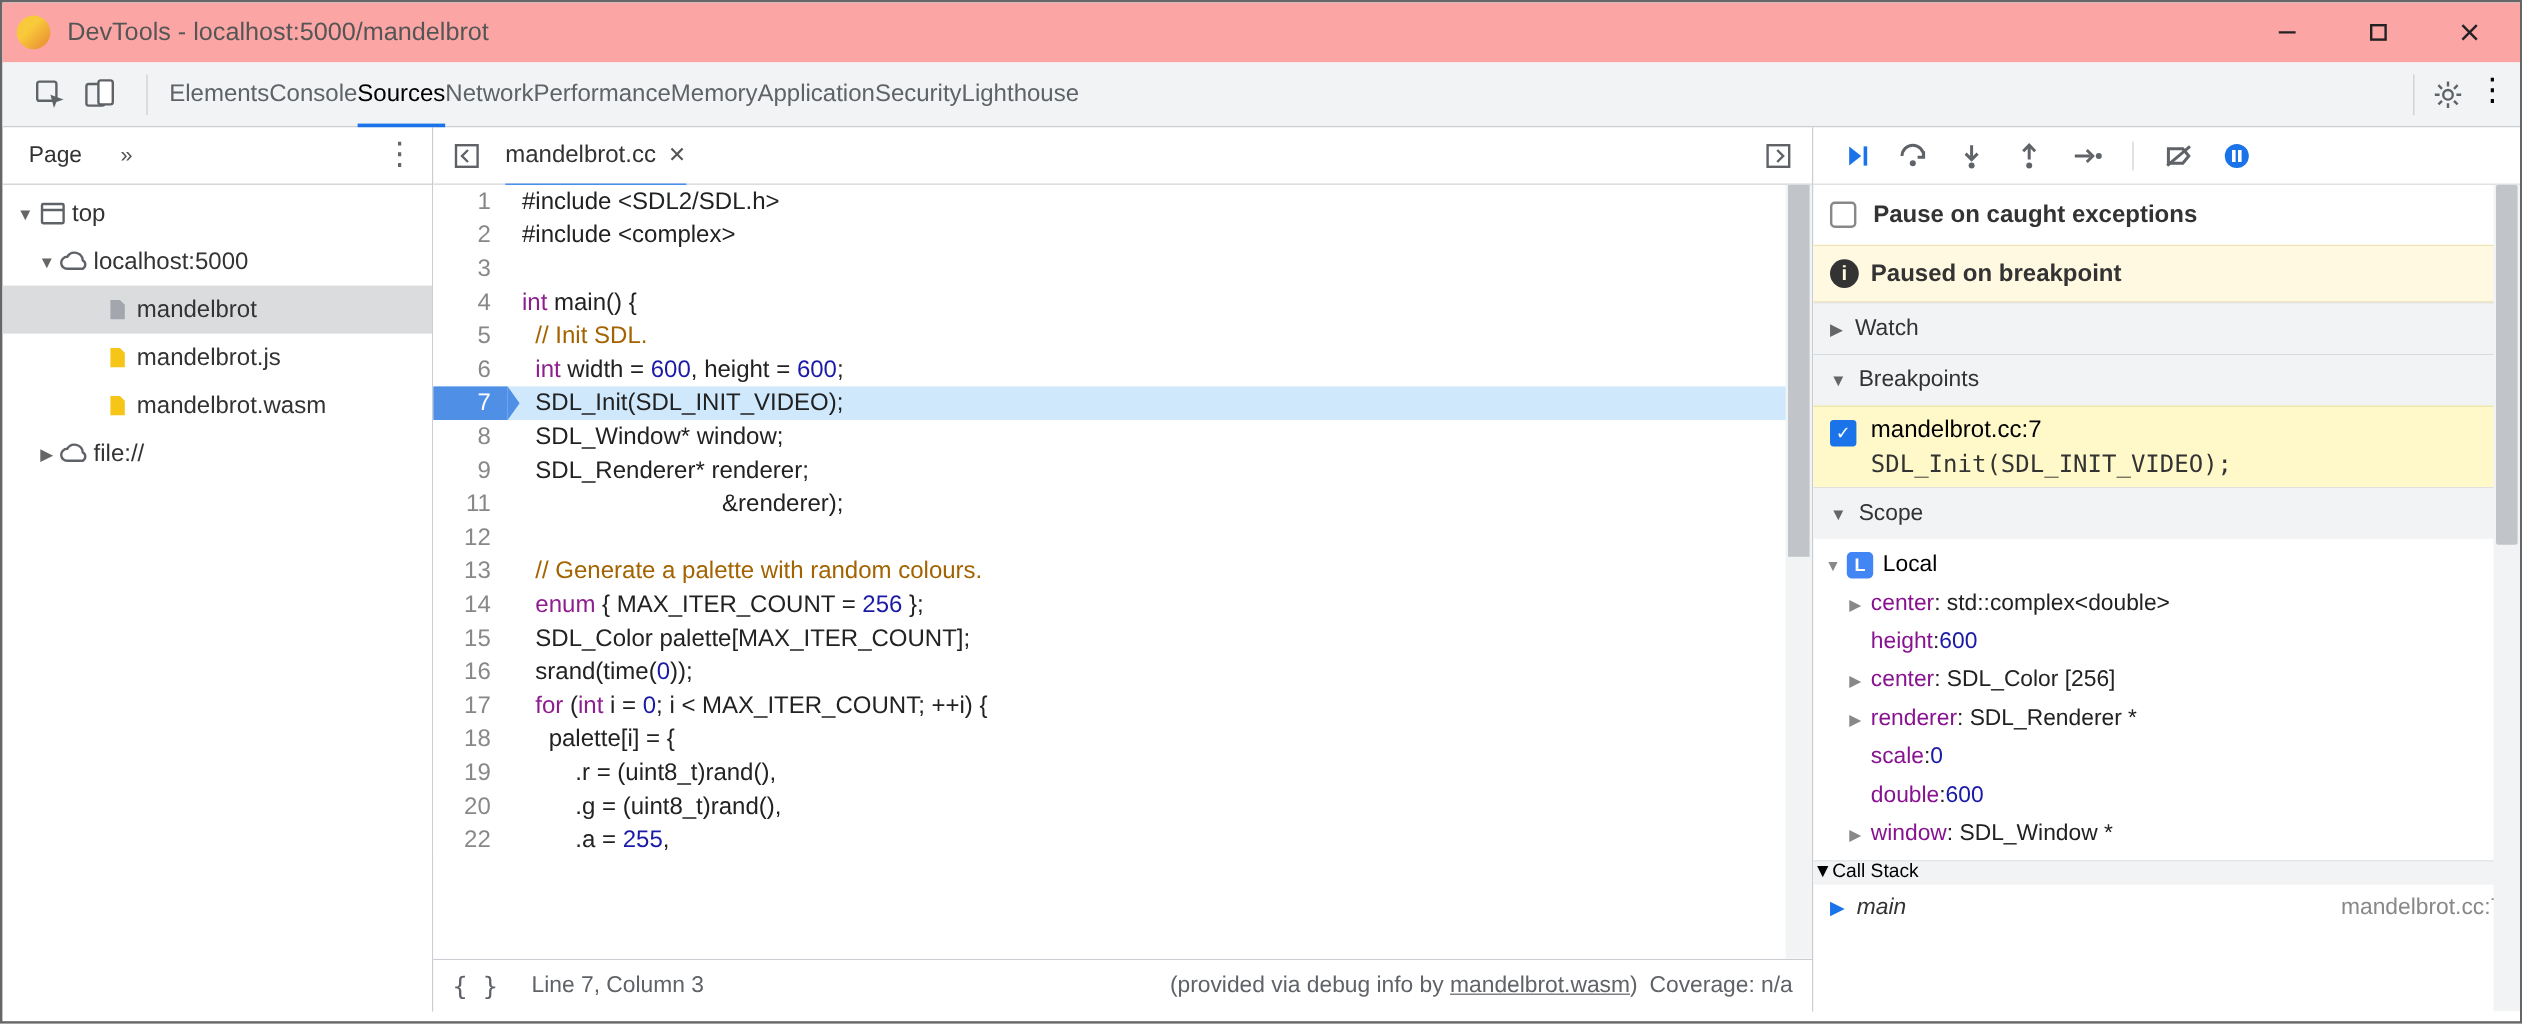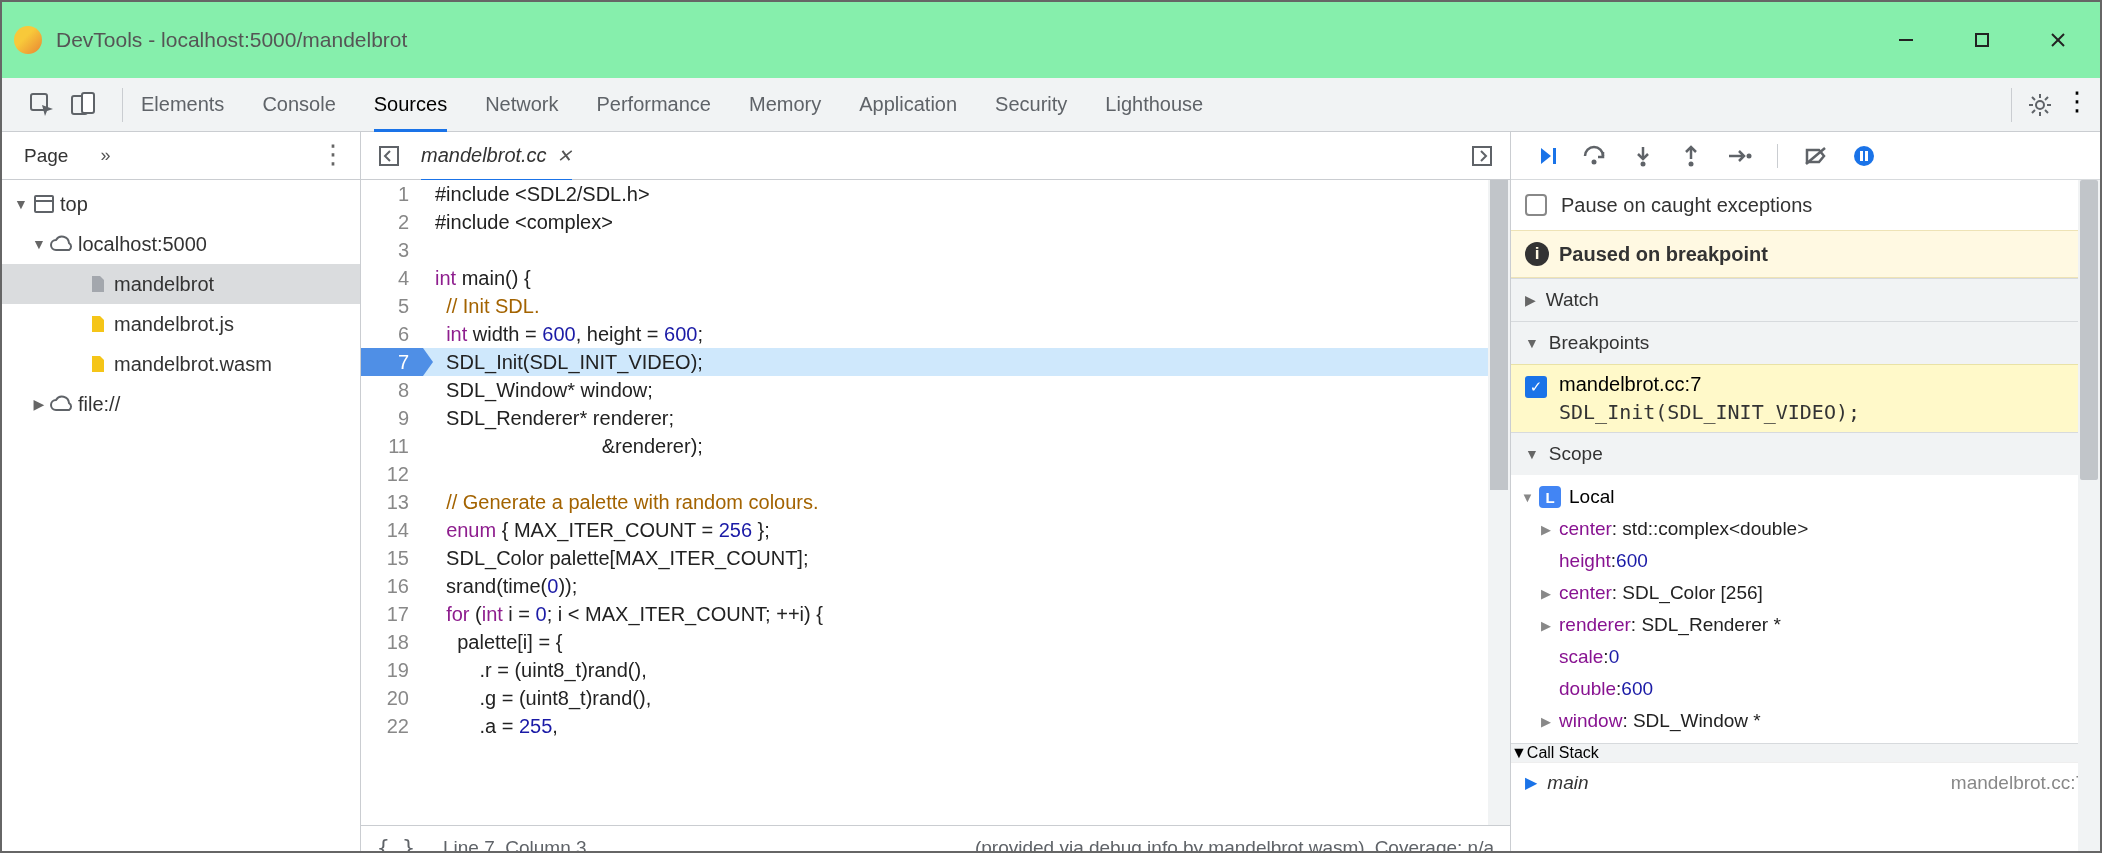--- a/index.html
+++ b/index.html
@@ -1,25 +1,25 @@
 <!DOCTYPE html>
 <html><head>
 <meta charset="utf-8">
 <style>
 * { margin:0; padding:0; box-sizing:border-box; font-family:"Segoe UI",-apple-system,BlinkMacSystemFont,sans-serif; }
 body { width:2102px; height:853px; overflow:hidden; background:#fff; border:2px solid #666; }
-.titlebar { height:76px; display:flex; align-items:center; background:#86efac; padding:0 4px; }
+.titlebar { height:50px; display:flex; align-items:center; background:#fca5a5; padding:0 4px; }
 .titlebar .logo { width:28px; height:28px; background:linear-gradient(135deg,#f8c93a 40%,#e88432 100%); border-radius:50%; margin:0 14px 0 8px; }
 .titlebar .title { font-size:21px; color:#555; flex:1; }
 .titlebar .winctl { display:flex; gap:0; }
 .titlebar .winbtn { width:76px; height:58px; display:flex; align-items:center; justify-content:center; font-size:20px; color:#222; }
 .toolbar { height:54px; background:#f1f3f4; display:flex; align-items:center; border-bottom:1px solid #cacdd1; padding:0 10px 0 22px; }
 .toolbar .tb-icon { display:flex; align-items:center; justify-content:center; width:36px; height:36px; margin-right:6px; }
 .toolbar .divider { width:1px; height:34px; background:#cacdd1; margin:0 14px; }
-.toolbar .tabs { display:flex; gap:38px; flex:1; padding-left:4px; }
+.toolbar .tabs { display:flex; flex:1; padding-left:4px; }
 .toolbar .tab { font-size:20px; color:#5f6368; padding:14px 0; position:relative; }
 .toolbar .tab.active { color:#000000; }
 .toolbar .tab.active::after { content:''; position:absolute; left:0; right:0; bottom:-2px; height:3px; background:#1a73e8; }
 .toolbar .right { display:flex; align-items:center; gap:10px; }
 .toolbar .right svg { display:block; }
 .main { display:flex; height:calc(100% - 112px); }
 .sidebar { width:359px; border-right:1px solid #cacdd1; display:flex; flex-direction:column; }
 .sidebar-hdr { height:48px; display:flex; align-items:center; border-bottom:1px solid #cacdd1; padding:0 14px 0 22px; }
 .sidebar-hdr .page { font-size:19px; color:#333; }
 .sidebar-hdr .chev { font-size:18px; color:#555; margin-left:32px; }
@@ -35,21 +35,21 @@
 .tree .ind2 { padding-left:82px; }
 svg.fi { width:20px; height:20px; }
 svg.fi-js { fill:#f5c518; }
 svg.fi-doc { fill:#a3a7ad; }
 svg.cloud { width:26px; height:20px; stroke:#5f6368; fill:none; stroke-width:2; }
 svg.frame { width:22px; height:20px; stroke:#5f6368; fill:none; stroke-width:2; }
 
 .editor-col { flex:1; display:flex; flex-direction:column; border-right:1px solid #cacdd1; min-width:0; }
 .editor-hdr { height:48px; display:flex; align-items:center; border-bottom:1px solid #cacdd1; padding:0 14px; }
 .editor-hdr .navbtn { width:28px; height:28px; display:flex; align-items:center; justify-content:center; }
-.editor-hdr .ftab { display:flex; align-items:flex-end; margin-left:18px; font-size:20px; color:#333; position:relative; padding:12px 0;font-style:italic; }
+.editor-hdr .ftab { display:flex; align-items:flex-start; margin-left:18px; font-size:20px; color:#333; position:relative; padding:12px 0; }
 .editor-hdr .ftab .close { margin-left:10px; font-size:18px; color:#555; }
 .editor-hdr .ftab::after { content:''; position:absolute; left:0; right:0; bottom:-3px; height:3px; background:#1a73e8; }
 .editor-hdr .spacer { flex:1; }
 
 .editor-scroll { flex:1; position:relative; overflow:hidden; background:#fff; }
 .editor-scroll .scrollbar-v { position:absolute; right:0; top:0; width:22px; height:100%; background:#f1f3f4; }
 .editor-scroll .scrollbar-v .thumb { position:absolute; left:2px; right:2px; top:0; height:310px; background:#c1c5c9; }
 
 .code { font-family:Consolas,"Courier New",monospace; font-size:20px; line-height:28px; }
 .code .line { display:flex; }
@@ -72,21 +72,21 @@
 .dbg-toolbar { height:48px; display:flex; align-items:center; gap:16px; padding:0 16px 0 20px; border-bottom:1px solid #d7dadd; }
 .dbg-toolbar .btn { display:flex; align-items:center; justify-content:center; width:32px; height:32px; }
 .dbg-toolbar .btn.blue { color:#1a73e8; }
 .dbg-toolbar .btn.grey { color:#5f6368; }
 .dbg-toolbar .sep { width:1px; height:24px; background:#cacdd1; margin:0 6px; }
 
 .right-scroll { flex:1; overflow:hidden; position:relative; }
 .right-scroll .scrollbar-v { position:absolute; right:0; top:0; width:22px; height:100%; background:#f1f3f4; }
 .right-scroll .scrollbar-v .thumb { position:absolute; left:2px; right:2px; top:0; height:300px; background:#c1c5c9; border-radius:2px; }
 
-.pause-opt { display:flex; align-items:center; height:50px; padding:0 14px; gap:14px; font-size:20px; color:#333; }
+.pause-opt { display:flex; align-items:center; height:50px; padding:0 14px; gap:14px; font-size:20px; color:#333;font-weight:bold; }
 .pause-opt .cb { width:22px; height:22px; border:2px solid #888; border-radius:4px; }
 
 .banner { background:#fff9e2; border-top:1px solid #eee3b6; border-bottom:1px solid #eee3b6; height:48px; display:flex; align-items:center; padding:0 14px; gap:10px; font-size:20px; font-weight:600; color:#333; }
 .banner .icn { width:24px; height:24px; border-radius:50%; background:#333; color:#fff9e2; display:flex; align-items:center; justify-content:center; font-size:17px; font-weight:bold; }
 
 .section { border-top:1px solid #d7dadd; }
 .section .shdr { height:42px; display:flex; align-items:center; background:#f1f3f4; padding:0 14px; gap:10px; font-size:19px; color:#333; }
 .section .shdr .tri { font-size:14px; color:#666; }
 
 .bp-item { background:#fff9c9; border-top:1px solid #e9e2a6; border-right:4px solid #d6cf97; padding:8px 14px; display:flex; gap:12px; align-items:flex-start; font-size:20px; }

